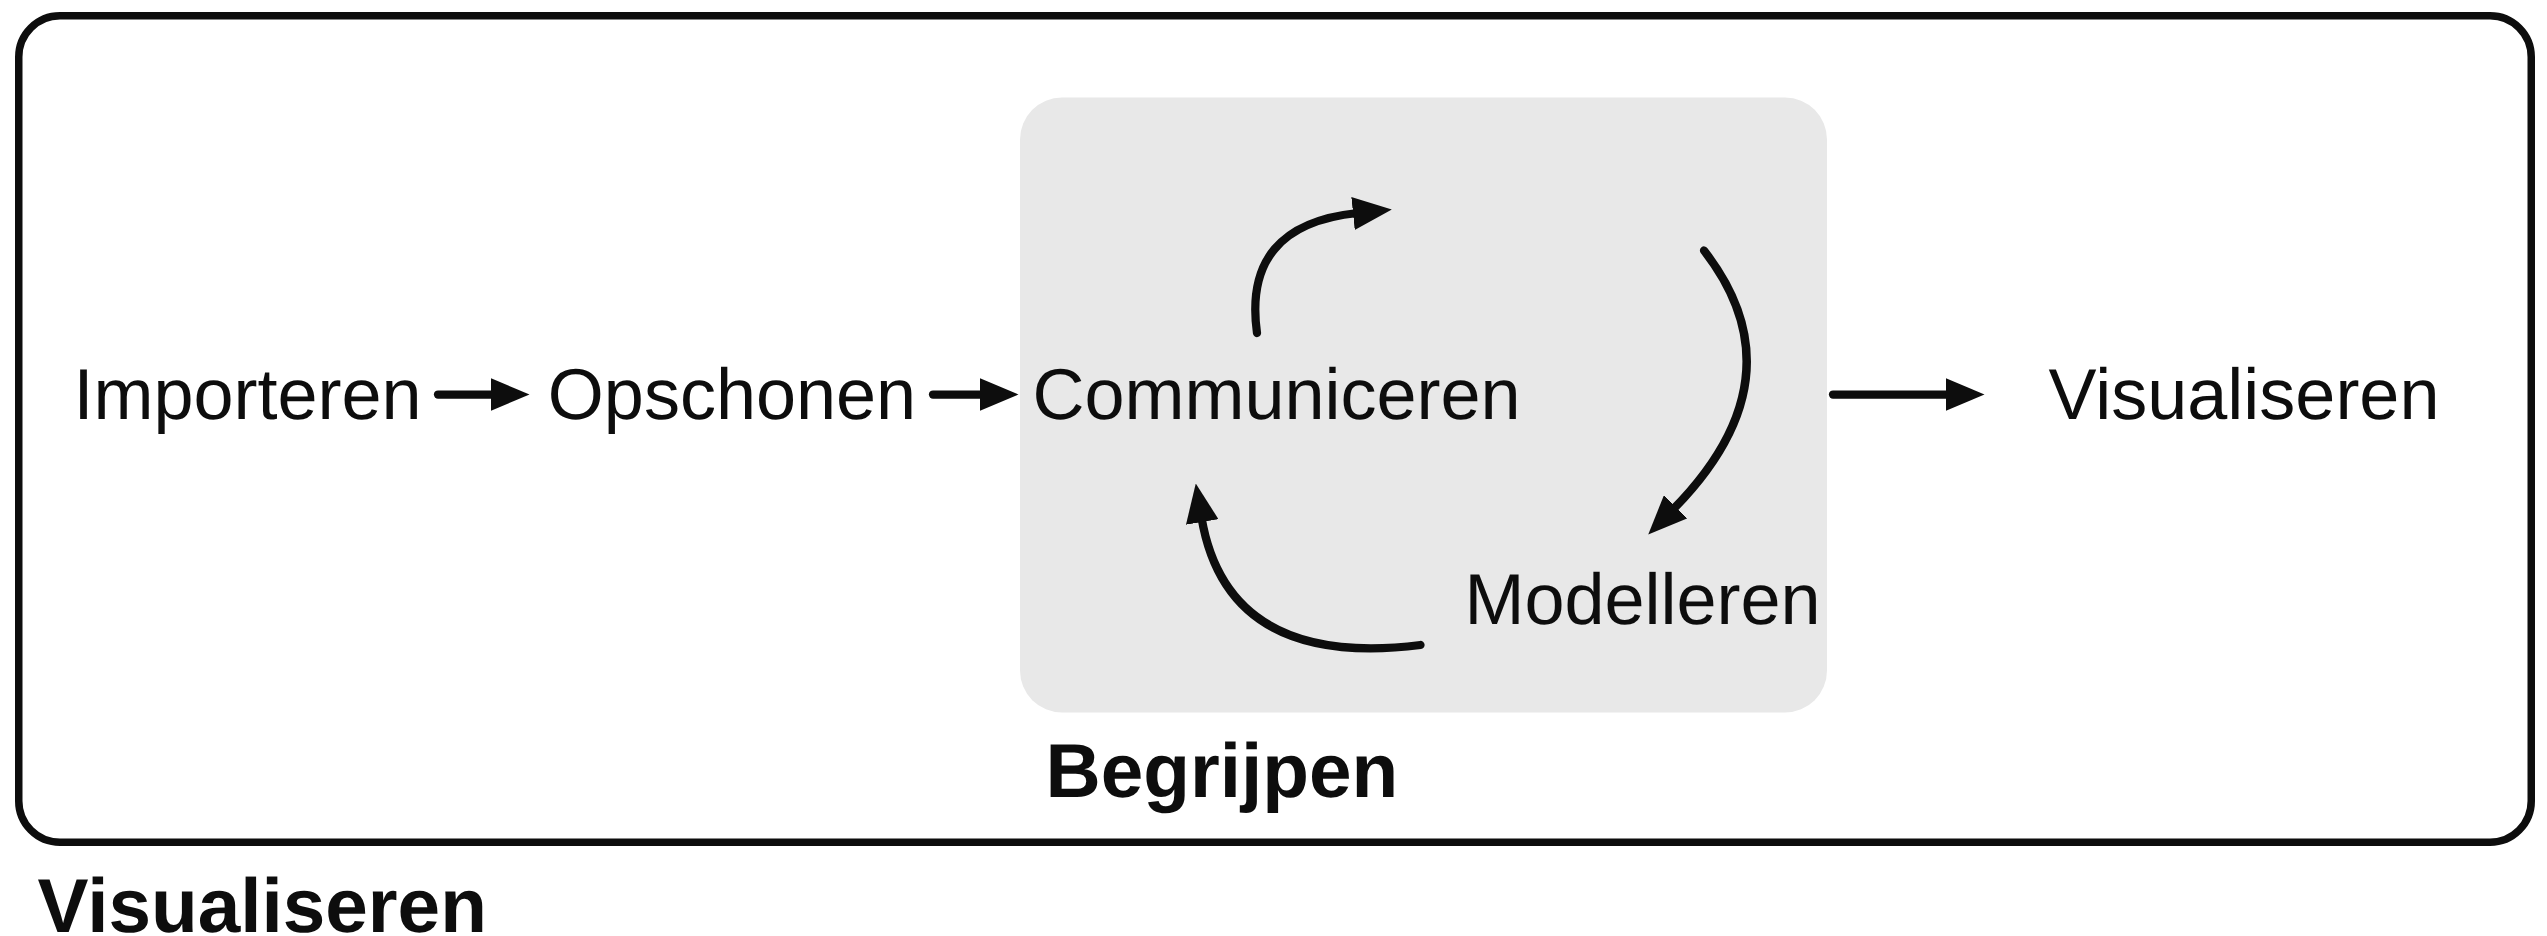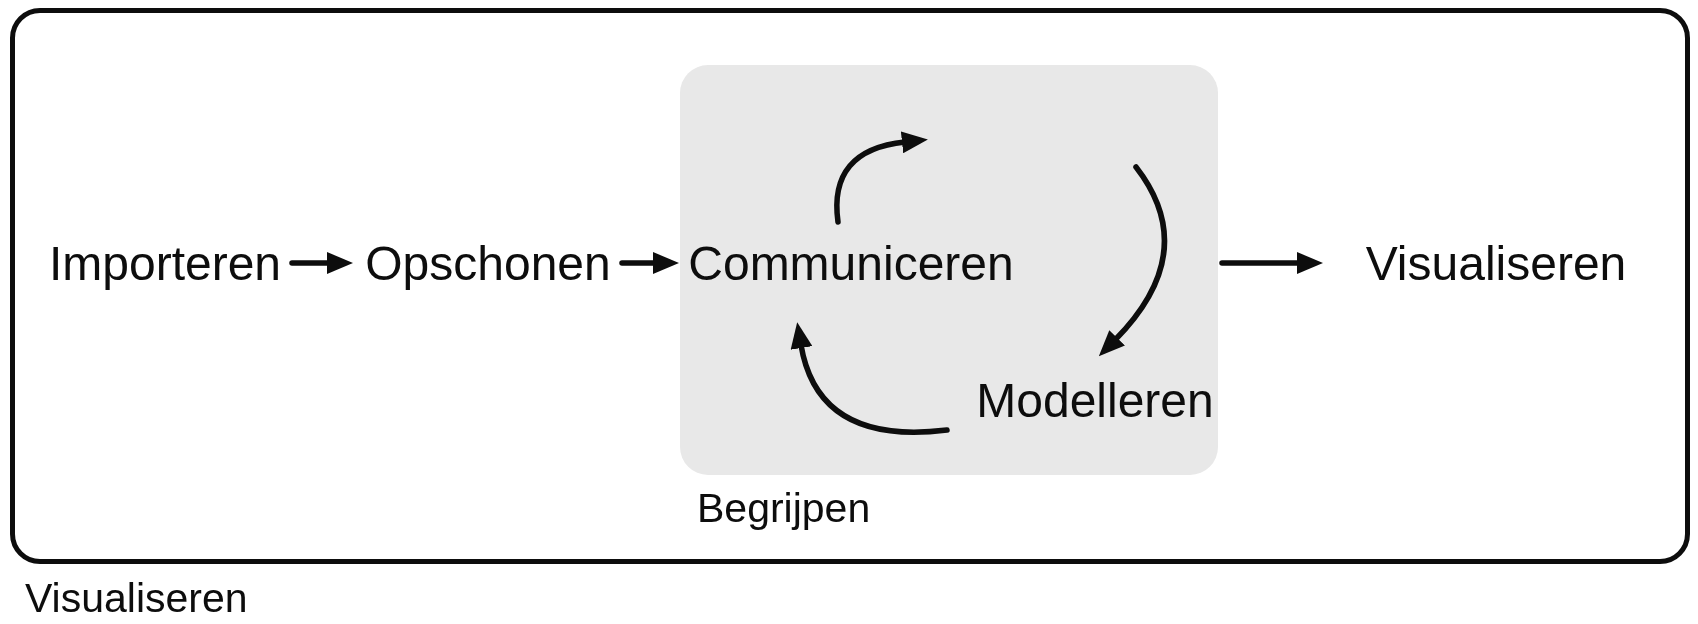--- a/index.html
+++ b/index.html
@@ -52,22 +52,22 @@
     line-height:1;
   }
   .n-importeren{left:165px;top:264px;}
   .n-opschonen{left:488px;top:264px;}
   .n-transformeren{left:851px;top:264px;}
   .n-visualiseren{left:1072px;top:118px;}
   .n-modelleren{left:1082px;top:401px;margin-left:13px;}
   .n-communiceren{left:1496px;top:264px;}
   .caption{
     position:absolute;
-    font-size:41px;
-    font-weight:normal;
+    font-size:51px;
+    font-weight:bold;
     color:var(--text);
     white-space:nowrap;
     line-height:1;
   }
   .c-begrijpen{left:697px;top:488px;}
   .c-programmeren{left:25px;top:578px;}
 </style>
 </head>
 <body>
 

